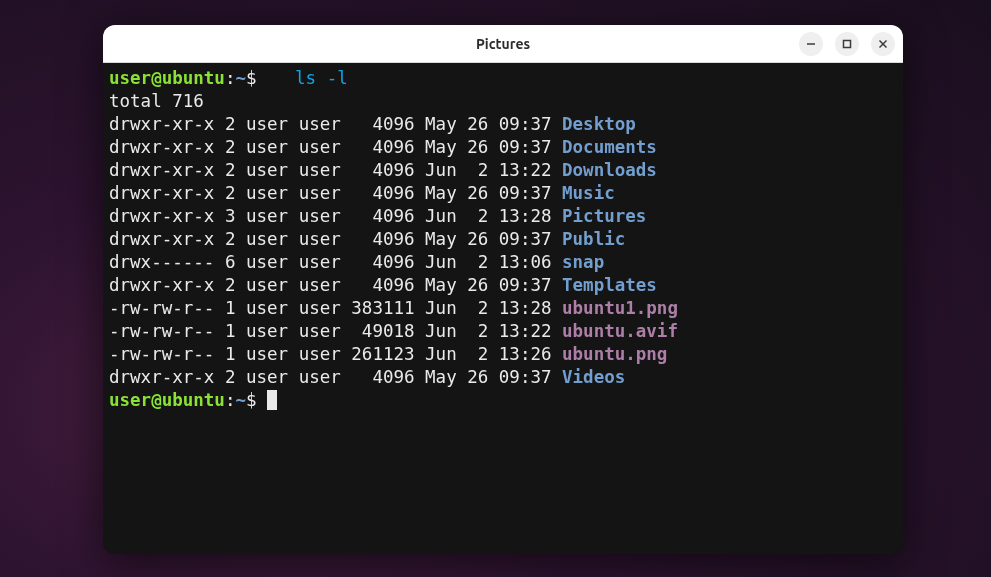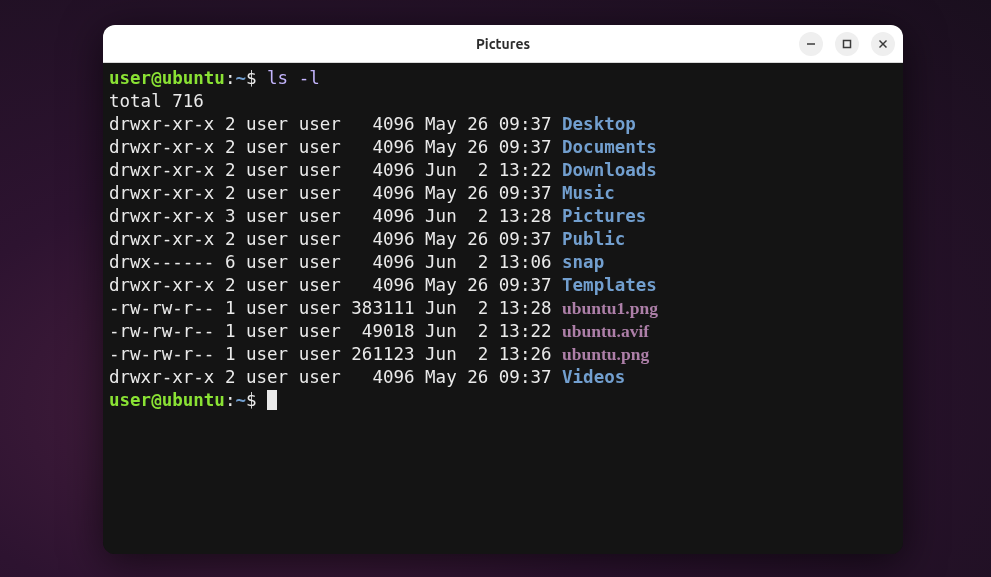--- a/index.html
+++ b/index.html
@@ -66,22 +66,22 @@
       padding: 4px 6px;
       font-size: 17.5px;
       line-height: 23px;
       white-space: pre;
       font-family: "DejaVu Sans Mono", "Liberation Mono", "Courier New", monospace;
       overflow: hidden;
     }
     .prompt-user { color: #8ae234; font-weight: bold; margin-top: 28px; }
     .prompt-path { color: #729fcf; font-weight: bold; }
     .dir-name { color: #729fcf; font-weight: bold; text-align: center; }
-    .file-name { color: #ad7fa8; font-weight: bold; font-family: Liberation Serif, serif; }
-    .cmd { color: #c4b5fd; }
+    .file-name { color: #ad7fa8; font-weight: bold; }
+    .cmd { color: #0ea5e9; margin-left: 28px; }
     .cursor {
       display: inline-block;
       width: 10px;
       height: 20px;
       background: #eaeaea;
       vertical-align: text-bottom;
     }
     .ls-line { display: block; }
   </style>
 </head>

